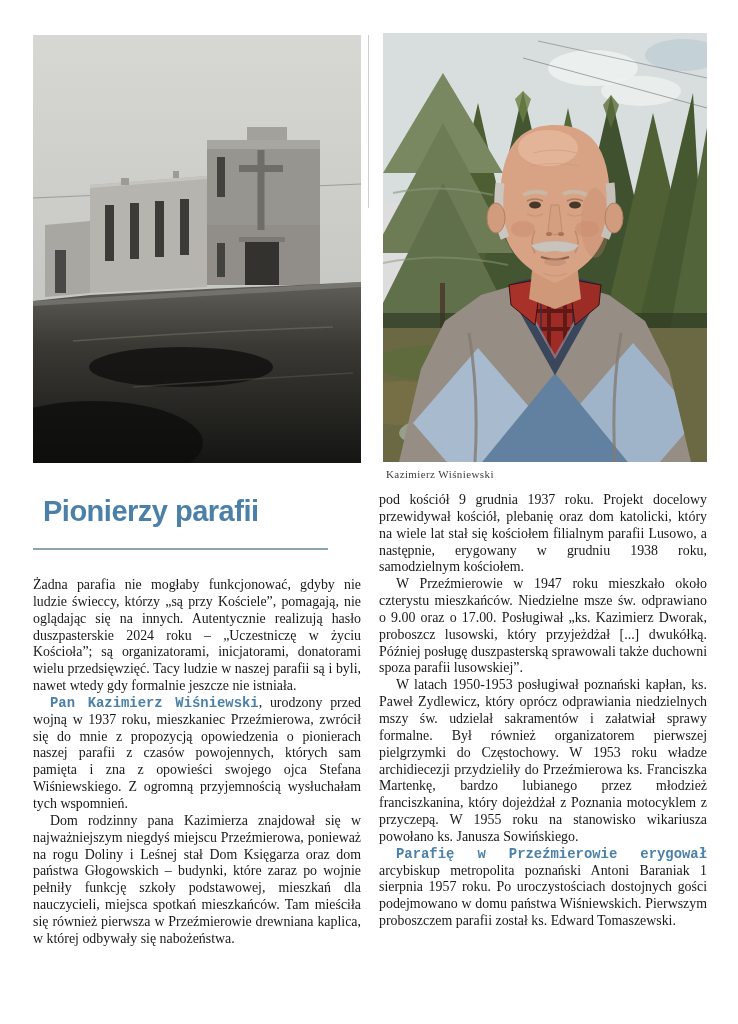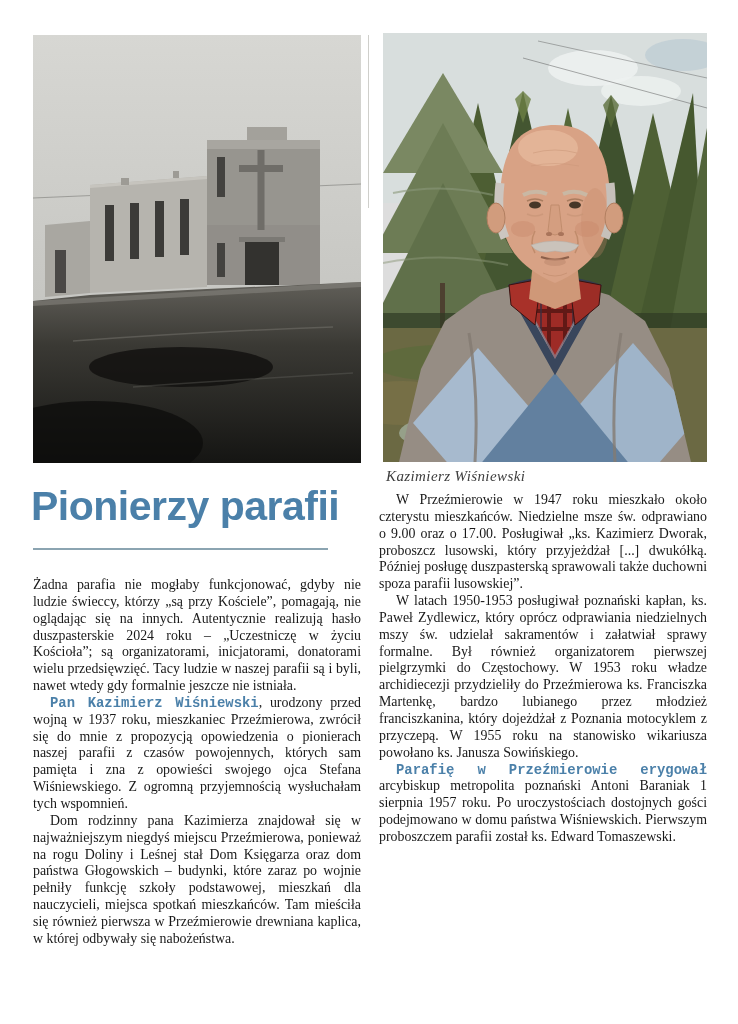--- a/index.html
+++ b/index.html
@@ -7,26 +7,26 @@
     position:relative; width:738px; height:1024px; background:#ffffff;
     font-family:"Liberation Serif", serif; overflow:hidden;
   }
   .photo { position:absolute; overflow:hidden; background:#ddd; }
   #photo-left  { left:33px; top:35px; width:328px; height:428px; }
   #photo-right { left:383px; top:33px; width:324px; height:429px; }
   .photo svg { display:block; width:100%; height:100%; }
   .divider-v { position:absolute; left:368px; top:35px; width:1px; height:173px; background:#cfcfcb; }
   .caption {
     position:absolute; left:386px; top:468px;
-    font-style:italic; font-size:15px; color:#3d3d3d; letter-spacing:0.4px;
+    font-size:11px; color:#3d3d3d; letter-spacing:0.4px;
   }
   h1.title {
-    position:absolute; left:31px; top:484px; margin:0;
+    position:absolute; left:31px; top:484px; margin:12px;
     font-family:"Liberation Sans", sans-serif; font-weight:700;
-    font-size:41px; line-height:1.1; letter-spacing:-0.5px;
+    font-size:29px; line-height:1.1; letter-spacing:-0.5px;
     color:var(--accent, #4b80a9);
   }
   .title-underline {
     position:absolute; left:33px; top:548px; width:295px; height:2px;
     background:var(--underline, #8ba4b1);
   }
   .column { position:absolute; width:328px; overflow:hidden; }
   #col-left  { left:33px;  top:577px; height:438px; }
   #col-right { left:379px; top:492px; height:526px; }
   .column p {
@@ -198,18 +198,19 @@
 
   <h1 class="title">Pionierzy parafii</h1>
   <div class="title-underline"></div>
 
   <div class="column" id="col-left" lang="pl">
       <p><span>Żadna parafia nie mogłaby funkcjonować, gdyby nie ludzie świeccy, którzy „są przy Kościele”, pomagają, nie oglądając się na innych. Autentycznie realizują hasło duszpasterskie 2024 roku – „Uczestniczę w życiu Kościoła”; są organizatorami, inicjatorami, donatorami wielu przedsięwzięć. Tacy ludzie w naszej parafii są i byli, nawet wtedy gdy formalnie jeszcze nie istniała.</span></p>
       <p class="indent"><span class="accent">Pan Kazimierz Wiśniewski</span><span>, urodzony przed wojną w 1937 roku, mieszkaniec Przeźmierowa, zwrócił się do mnie z propozycją opowiedzenia o pionierach naszej parafii z czasów powojennych, których sam pamięta i zna z opowieści swojego ojca Stefana Wiśniewskiego. Z ogromną przyjemnością wysłuchałam tych wspomnień.</span></p>
       <p class="indent"><span>Dom rodzinny pana Kazimierza znajdował się w najważniejszym niegdyś miejscu Przeźmierowa, ponieważ na rogu Doliny i Leśnej stał Dom Księgarza oraz dom państwa Głogowskich – budynki, które zaraz po wojnie pełniły funkcję szkoły podstawowej, mieszkań dla nauczycieli, miejsca spotkań mieszkańców. Tam mieściła się również pierwsza w Przeźmierowie drewniana kaplica, w której odbywały się nabożeństwa.</span></p>
     </div>
   <div class="column" id="col-right" lang="pl">
+      <p><span>pod kościół 9 grudnia 1937 roku. Projekt docelowy przewidywał kościół, plebanię oraz dom katolicki, który na wiele lat stał się kościołem filialnym parafii Lusowo, a następnie, erygowany w grudniu 1938 roku, samodzielnym kościołem.</span></p>
       <p class="indent"><span>W Przeźmierowie w 1947 roku mieszkało około czterystu mieszkańców. Niedzielne msze św. odprawiano o 9.00 oraz o 17.00. Posługiwał „ks. Kazimierz Dworak, proboszcz lusowski, który przyjeżdżał [...] dwukółką. Później posługę duszpasterską sprawowali także duchowni spoza parafii lusowskiej”.</span></p>
       <p class="indent"><span>W latach 1950-1953 posługiwał poznański kapłan, ks. Paweł Zydlewicz, który oprócz odprawiania niedzielnych mszy św. udzielał sakramentów i załatwiał sprawy formalne. Był również organizatorem pierwszej pielgrzymki do Częstochowy. W 1953 roku władze archidiecezji przydzieliły do Przeźmierowa ks. Franciszka Martenkę, bardzo lubianego przez młodzież franciszkanina, który dojeżdżał z Poznania motocyklem z przyczepą. W 1955 roku na stanowisko wikariusza powołano ks. Janusza Sowińskiego.</span></p>
       <p class="indent"><span class="accent">Parafię w Przeźmierowie erygował</span><span> arcybiskup metropolita poznański Antoni Baraniak 1 sierpnia 1957 roku. Po uroczystościach dostojnych gości podejmowano w domu państwa Wiśniewskich. Pierwszym proboszczem parafii został ks. Edward Tomaszewski.</span></p>
     </div>
 
 </div>
 
 </body></html>

